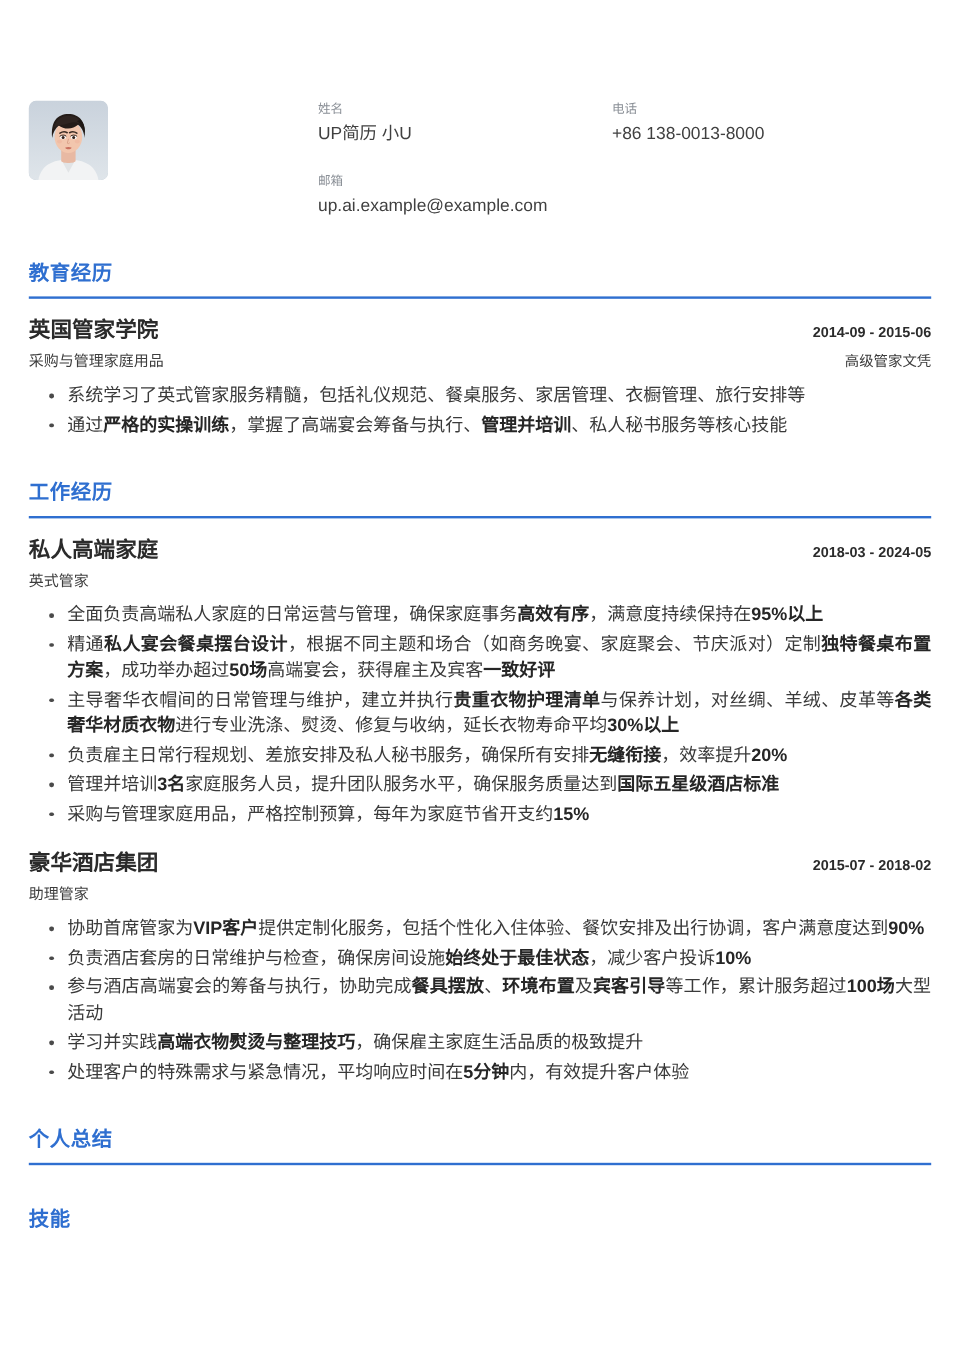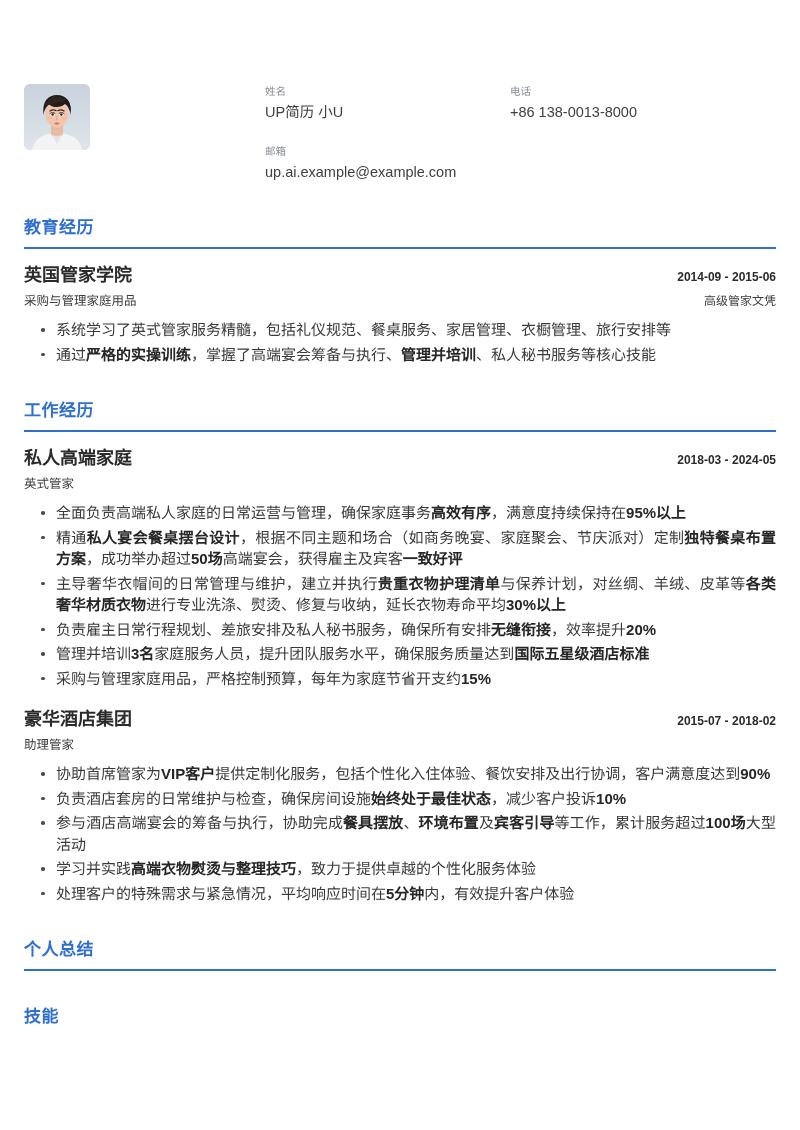--- a/index.html
+++ b/index.html
@@ -282,21 +282,21 @@
             <div class="entry-date">2015-07 - 2018-02</div>
           </div>
           <div class="entry-sub">
             <div class="entry-role">助理管家</div>
             <div class="entry-extra"></div>
           </div>
           <ul class="bullets">
             <li><span>协助首席管家为</span><b>VIP客户</b><span>提供定制化服务，包括个性化入住体验、餐饮安排及出行协调，客户满意度达到</span><b>90%</b></li>
             <li><span>负责酒店套房的日常维护与检查，确保房间设施</span><b>始终处于最佳状态</b><span>，减少客户投诉</span><b>10%</b></li>
             <li><span>参与酒店高端宴会的筹备与执行，协助完成</span><b>餐具摆放</b><span>、</span><b>环境布置</b><span>及</span><b>宾客引导</b><span>等工作，累计服务超过</span><b>100场</b><span>大型活动</span></li>
-            <li><span>学习并实践</span><b>高端衣物熨烫与整理技巧</b><span>，致力于提供卓越的个性化服务体验</span></li>
+            <li><span>学习并实践</span><b>高端衣物熨烫与整理技巧</b><span>，确保雇主家庭生活品质的极致提升</span></li>
             <li><span>处理客户的特殊需求与紧急情况，平均响应时间在</span><b>5分钟</b><span>内，有效提升客户体验</span></li>
           </ul>
         </div>
       </div>
   </div>
 
   <div class="section">
     <div class="section-title">个人总结</div>
     <div class="section-rule"></div>
   </div>

